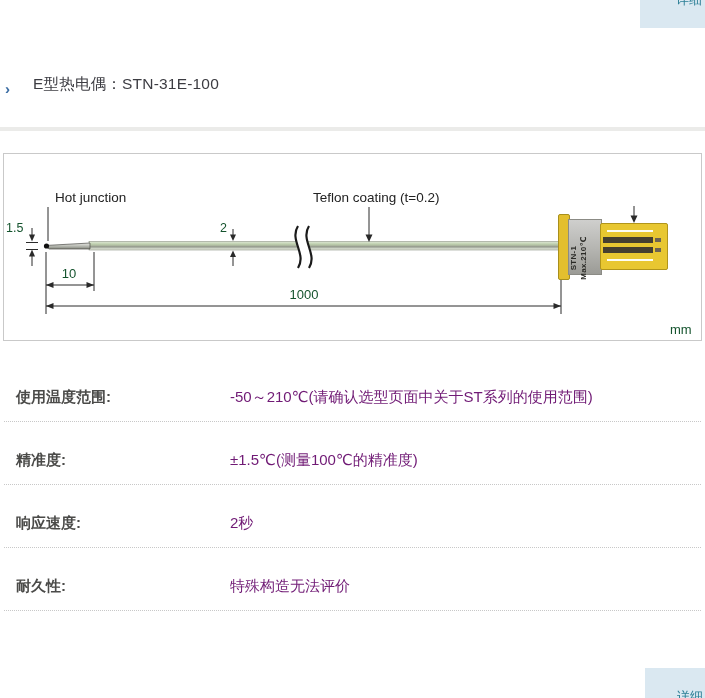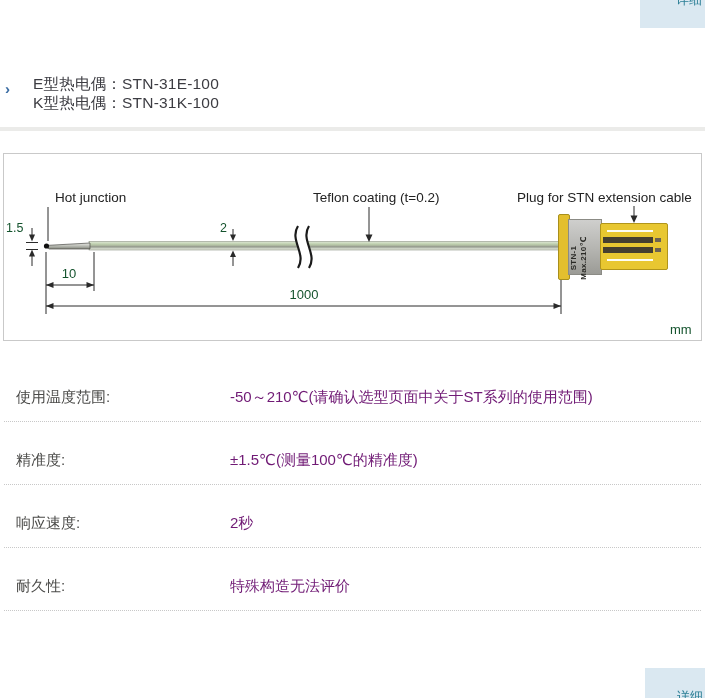--- a/index.html
+++ b/index.html
@@ -39,35 +39,34 @@
   #plug-label .vtxt{
     position:absolute;left:-11px;top:22px;width:54px;height:32px;
     transform:rotate(-90deg);
     font-size:8px;font-weight:bold;color:#2a2a26;line-height:10px;text-align:center;letter-spacing:.3px;
   }
   #plug-body{left:596px;top:69px;width:66px;height:45px;background:#e8c731;border:1px solid #b1951b;border-radius:2px;}
   .plug-slot{position:absolute;left:2px;width:50px;height:6px;background:#453f30;}
   .plug-line{position:absolute;left:6px;width:46px;height:2px;background:#fdfdf5;}
   .plug-nub{position:absolute;left:54px;width:6px;height:4px;background:#6b6253;}
   
-  .spec-label{position:absolute;left:16px;font-size:15px;font-weight:normal;color:#4b4b49;white-space:nowrap;}
+  .spec-label{position:absolute;left:16px;font-size:15px;font-weight:bold;color:#4b4b49;white-space:nowrap;}
   .spec-value{position:absolute;left:230px;font-size:15px;color:#701a75;white-space:nowrap;}
   .spec-divider{position:absolute;left:4px;width:697px;height:0;border-top:1px dotted #c8c8c8;}
 </style>
 </head>
 <body>
 
 <div id="top-box" class="corner-box">
   <span class="link">详细</span>
 </div>
 
 <div id="chevron" class="abs">›</div>
 <div id="header-lines" class="abs">
   <div>E型热电偶：STN-31E-100</div>
-  <div>K型热电偶：STN-31K-100</div>
 </div>
 <div id="header-divider" class="abs"></div>
 
 <div id="diagram" class="abs">
 
   <svg id="dg-svg" width="697" height="186" viewBox="0 0 697 186">
     <defs>
       <linearGradient id="cab" x1="0" y1="0" x2="0" y2="1">
         <stop offset="0" stop-color="#dfe7d6"></stop>
         <stop offset="0.3" stop-color="#bed0ae"></stop>
@@ -135,21 +134,20 @@
     <div class="plug-line" style="top:6px"></div>
     <div class="plug-slot" style="top:13px"></div>
     <div class="plug-slot" style="top:23px"></div>
     <div class="plug-line" style="top:35px"></div>
     <div class="plug-nub" style="top:14px"></div>
     <div class="plug-nub" style="top:24px"></div>
   </div>
 
   <div class="lbl" style="left:27px;top:36px">Hot junction</div>
   <div class="lbl" style="left:285px;top:36px">Teflon coating (t=0.2)</div>
-  <div class="lbl" style="left:489px;top:36px">Plug for STN extension cable</div>
 
   <div class="dim" style="left:2px;top:67px;font-size:12.5px">1.5</div>
   <div class="dim" style="left:216px;top:67px;font-size:12.5px">2</div>
   <div class="dim" style="left:50px;top:112px;width:30px;text-align:center">10</div>
   <div class="dim" style="left:270px;top:133px;width:60px;text-align:center">1000</div>
   <div class="dim" style="left:666px;top:168px">mm</div>
 </div>
 
 <div>
   <div class="spec-label" style="top:388px">使用温度范围:</div>

